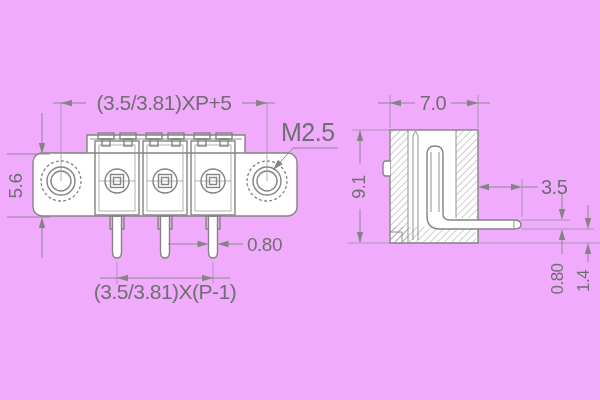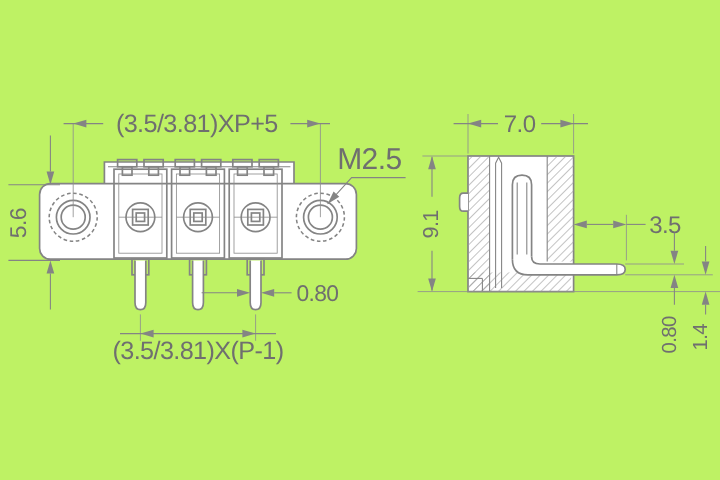--- a/index.html
+++ b/index.html
@@ -1,16 +1,16 @@
 <!DOCTYPE html>
 <html><head>
 <meta charset="utf-8">
 <style>
   html,body{margin:0;padding:0;background:#ffffff;}
-  .stage{width:600px;height:400px;background:#bef264;position:relative;overflow:hidden;}
+  .stage{width:600px;height:400px;background:#f0abfc;position:relative;overflow:hidden;}
   svg{display:block;}
   text{font-family:"Liberation Sans", sans-serif;fill:#6f6f6f;letter-spacing:-0.5px;}
   .outline{fill:#ffffff;stroke:#848484;stroke-width:1.4;}
   .outline-nf{fill:none;stroke:#848484;stroke-width:1.4;}
   .thin{fill:none;stroke:#848484;stroke-width:0.9;}
   .vthin{fill:none;stroke:#8f8f8f;stroke-width:0.7;}
   .knurl{fill:none;stroke:#848484;stroke-width:1.3;stroke-dasharray:3 2.2;}
   .ah{fill:#848484;stroke:none;}
 </style>
 </head>

